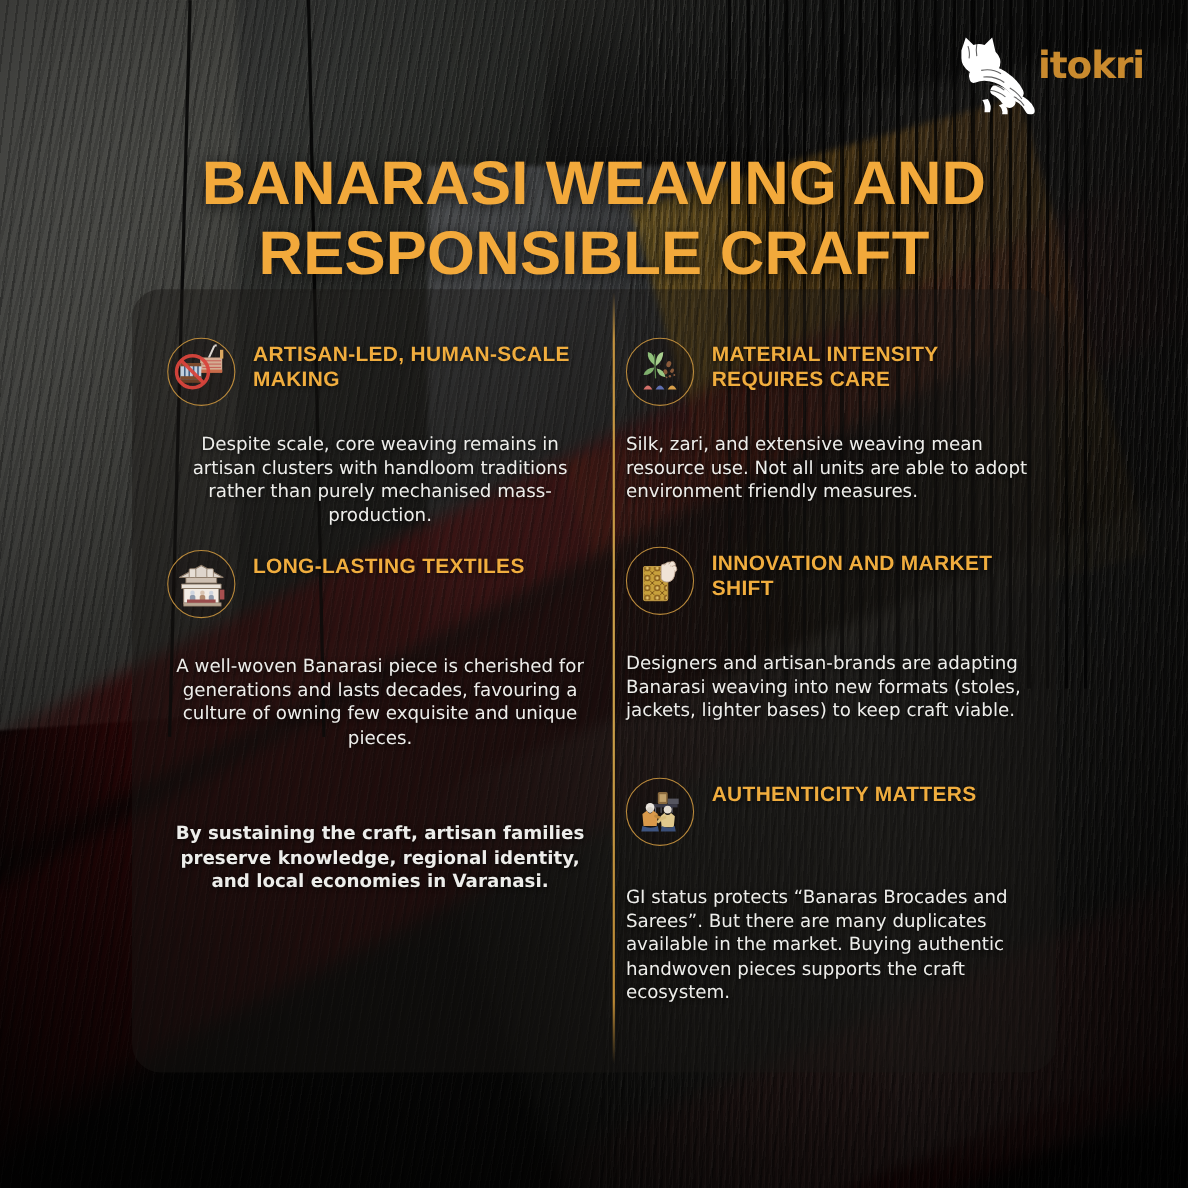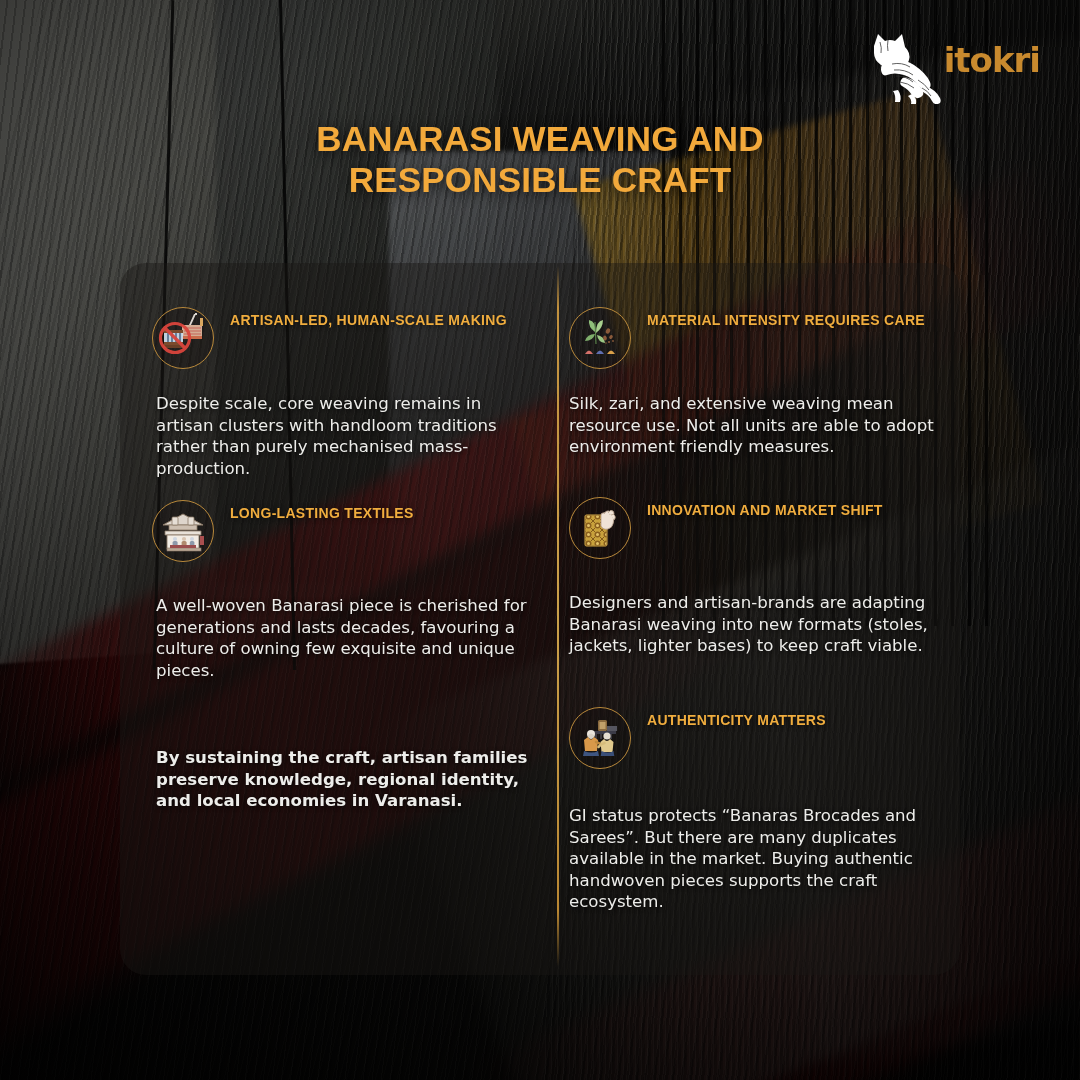--- a/index.html
+++ b/index.html
@@ -153,21 +153,21 @@
   }
   .bg-dim{
     position:absolute;inset:0;
     background:linear-gradient(180deg, rgba(0,0,0,.12) 0%, rgba(0,0,0,.30) 24%, rgba(0,0,0,.52) 58%, rgba(0,0,0,.60) 100%);
   }
 
   
   .title{
     position:absolute;left:0;right:0;top:96px;
     text-align:center;
-    font-size:35px;line-height:1.16;
+    font-size:56px;line-height:1.16;
     font-weight:bold;
     letter-spacing:.2px;
     color:#F2A93B;
     text-shadow:0 2px 14px rgba(0,0,0,.75);
     z-index:6;
     padding:0 90px;
   }
   .title-l2{display:block;}
 
   .logo{
@@ -223,41 +223,41 @@
     flex:0 0 auto;
     width:62px;height:62px;border-radius:50%;
     border:1.4px solid #b9893b;
     background:rgba(20,14,12,.30);
     display:flex;align-items:center;justify-content:center;
     overflow:hidden;
     margin-top:2px;
   }
   .icon-ring svg{display:block;}
   .card-title{
-    font-size:14px;line-height:1.2;
+    font-size:19px;line-height:1.2;
     font-weight:bold;
     color:#F0AD3E;
     letter-spacing:.3px;
     padding-top:7px;
     text-shadow:0 1px 5px rgba(0,0,0,.6);
   }
   .card-body{
     margin-top:20px;
     font-size:16.6px;line-height:1.30;
     color:#EDEDEA;
     text-shadow:0 1px 5px rgba(0,0,0,.72);
     font-family:"DejaVu Sans",sans-serif;
     font-weight:400;
   }
   .card.r1.col-l .card-body{margin-top:24px;}
   .card.r1.col-r .card-body{margin-top:24px;}
   .card.r2 .card-body{margin-top:33px;}
   .card.r3.col-l .card-body{margin-top:37px;font-weight:bold;}
   .card.r3.col-r .card-body{margin-top:36px;}
-  .card.col-l .card-body{padding-left:4px;}
+  .card.col-l .card-body{padding-left:4px;text-align:center;}
   .card.col-r .card-body{padding-left:0px;}
 </style>
 </head>
 <body>
 
 <div class="canvas">
 
   <div class="bg">
     <div class="bg-base"></div>
     <div class="bg-cloth"></div>

